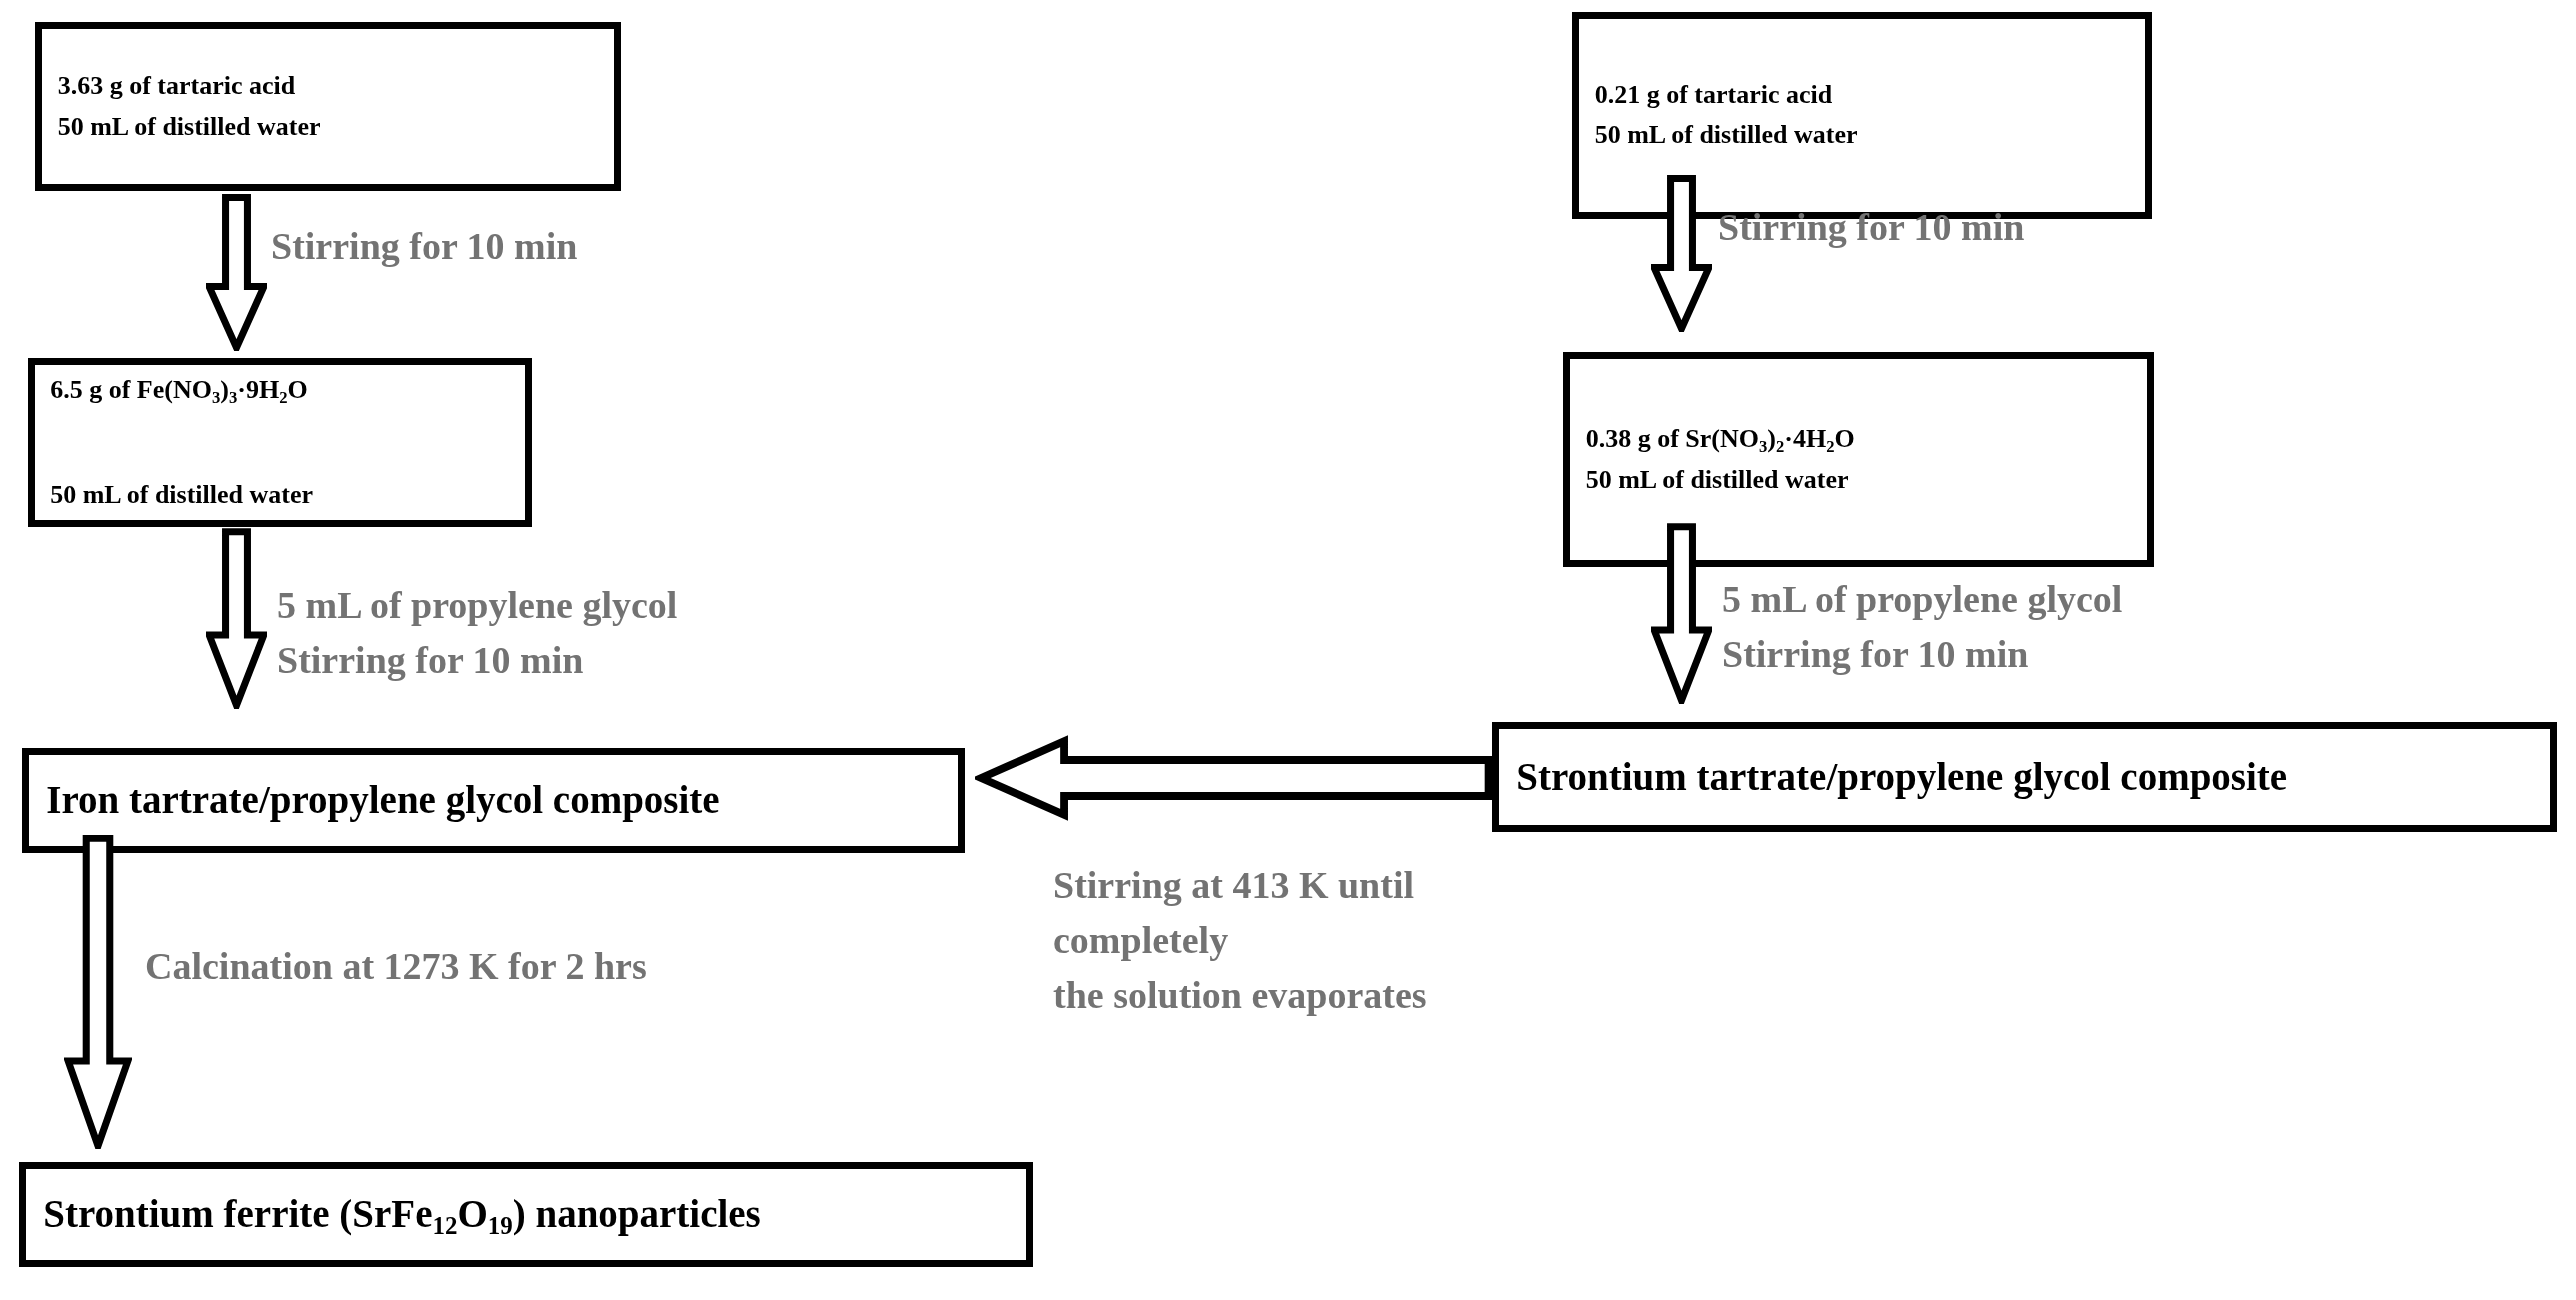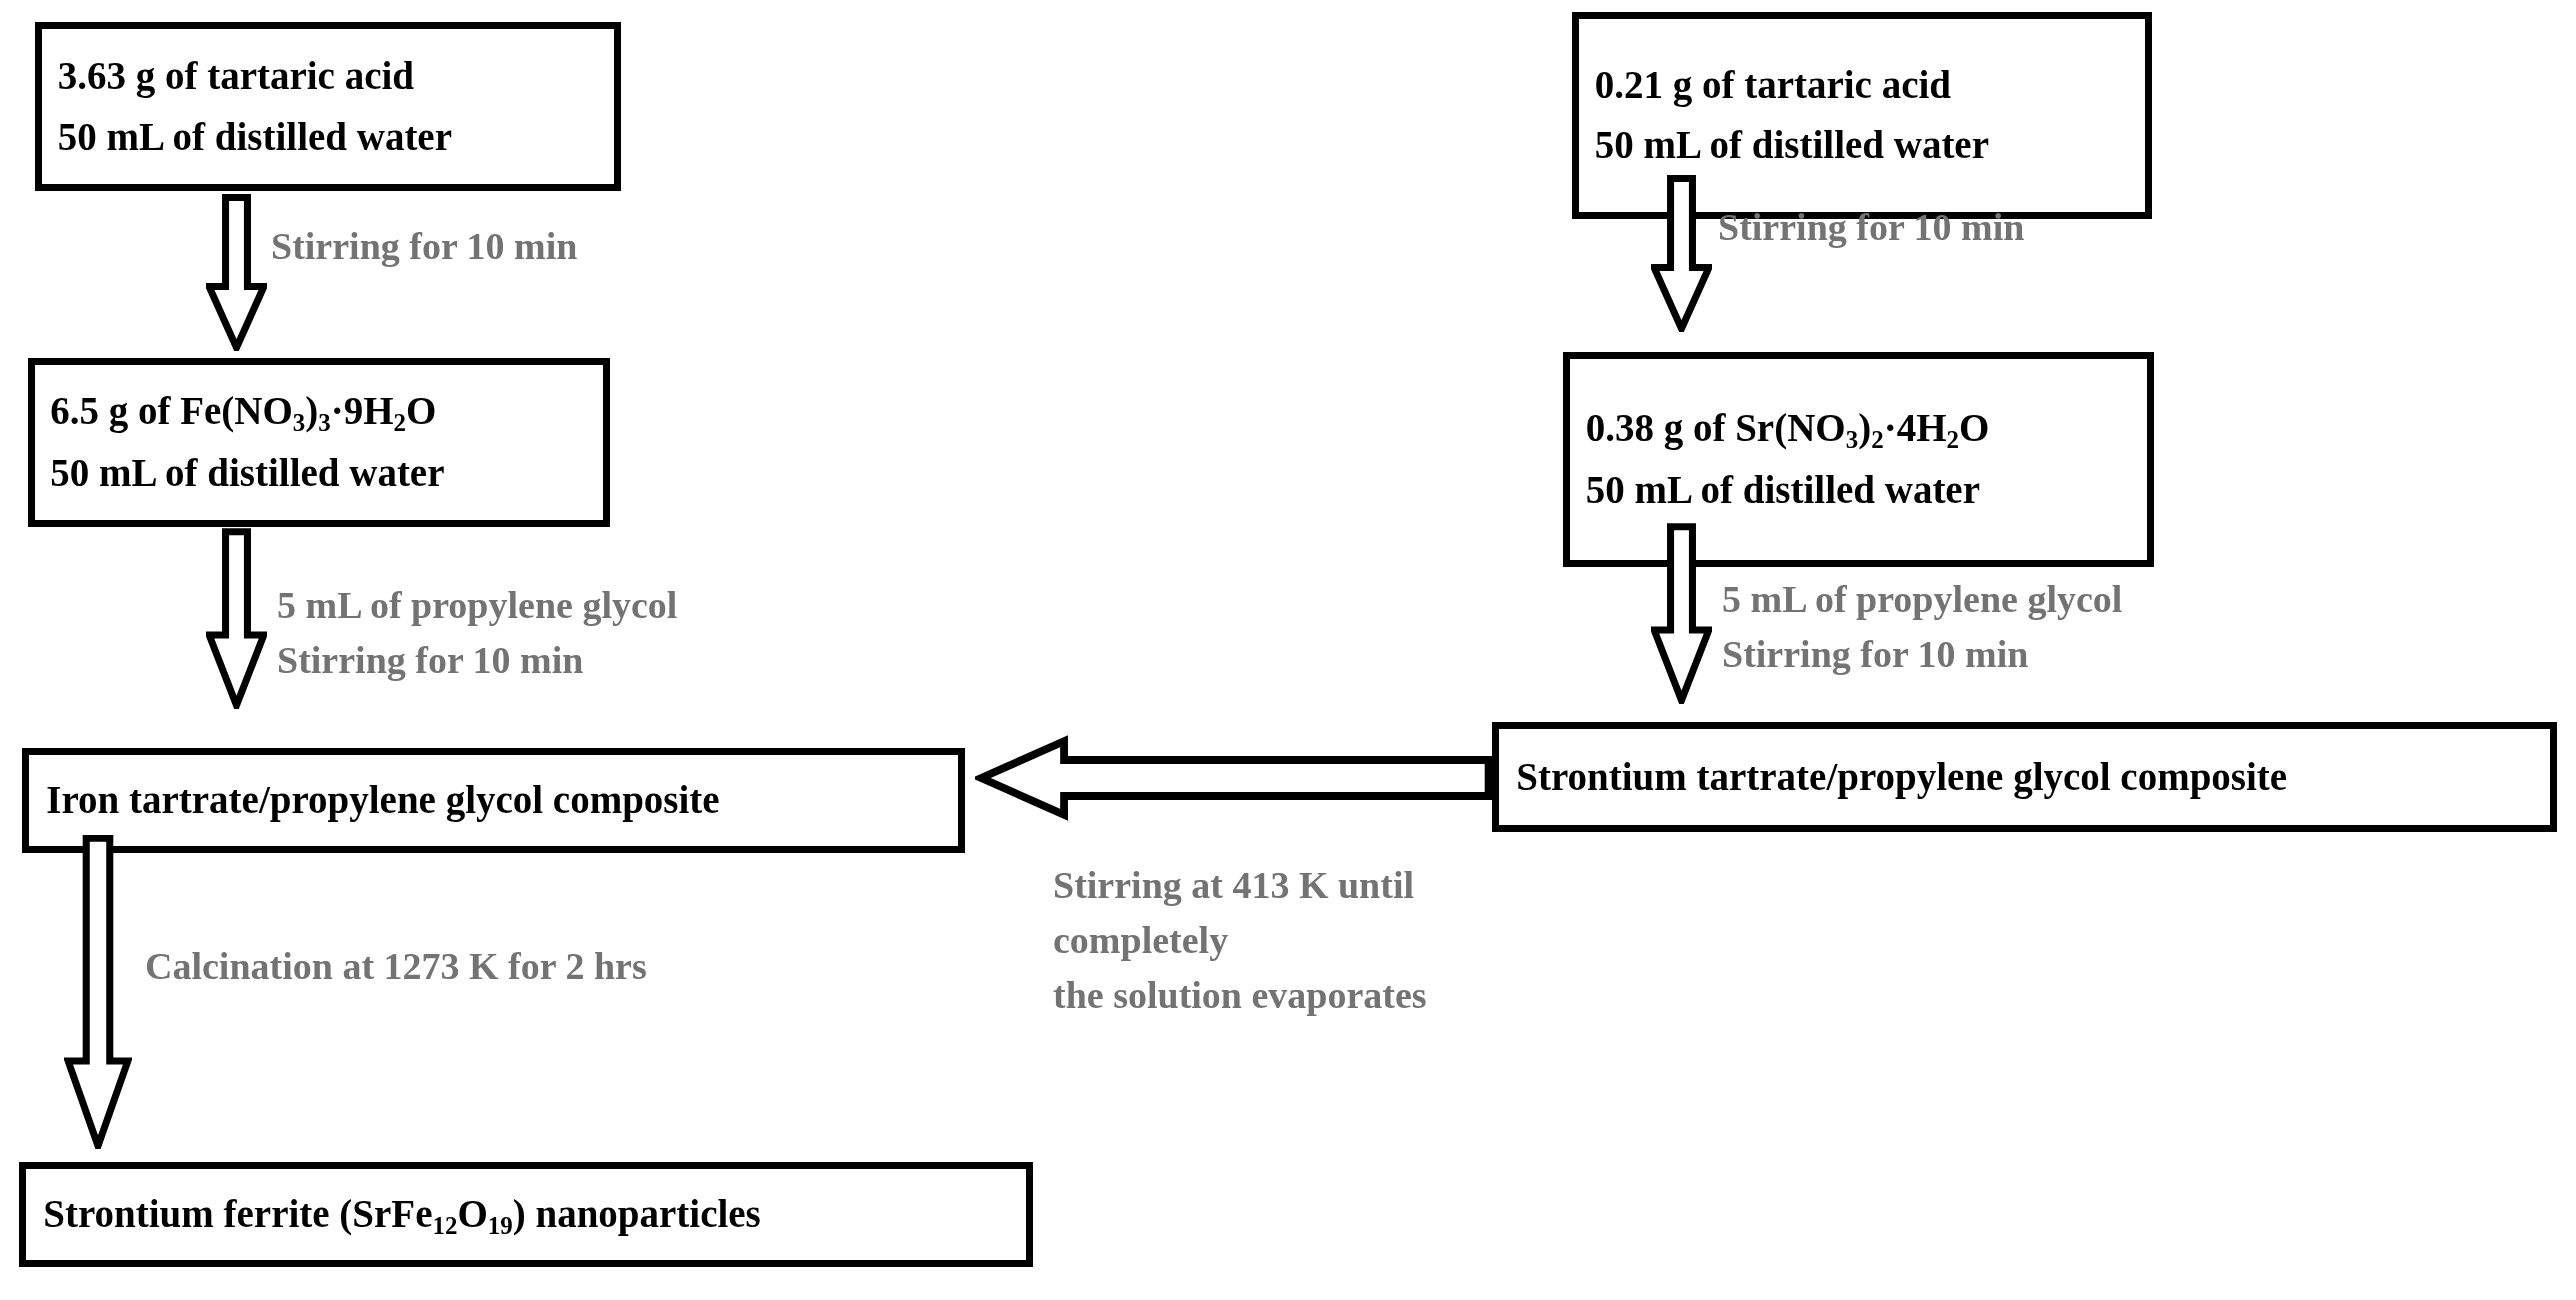--- a/index.html
+++ b/index.html
@@ -52,21 +52,21 @@
   }
   .label .line { display: block; white-space: nowrap; }
 
   
   .arrow {
     position: absolute;
   }
   .arrow svg { display: block; }
 
   
-  .fs-box2 { font-size: 39px; }
+  .fs-box2 { font-size: 26px; }
   .fs-box1 { font-size: 39px; }
   .fs-label { font-size: 38px; }
 </style>
 </head>
 <body>
 
 <div id="canvas">
 
   <div class="box two-line fs-box2" style="left:35px; top:22px; width:586px; height:169px;">
     <span class="line">3.63 g of tartaric acid</span>
@@ -75,21 +75,21 @@
 
   <div class="arrow" style="left:206px; top:194px; width:61px; height:157px;">
     <svg width="61" height="157" viewBox="0 0 78 200">
       <polygon points="25,4 53,4 53,118 74,118 39,196 4,118 25,118" fill="#ffffff" stroke="#000000" stroke-width="9" stroke-linejoin="miter"></polygon>
     </svg>
   </div>
   <div class="label fs-label" style="left:271px; top:219px;">
     <span class="line">Stirring for 10 min</span>
   </div>
 
-  <div class="box two-line fs-box2" style="left:27.5px; top:358px; width:582px; height:169px;">
+  <div class="box two-line fs-box2" style="left:27.5px; top:358px; width:504px; height:169px;justify-content:space-between;">
     <span class="line"><span>6.5 g of Fe(NO</span><sub>3</sub><span>)</span><sub>3</sub><span>·9H</span><sub>2</sub><span>O</span></span>
     <span class="line">50 mL of distilled water</span>
   </div>
 
   <div class="arrow" style="left:206px; top:528px; width:61px; height:181px;">
     <svg width="61" height="181" viewBox="0 0 78 230">
       <polygon points="25,4 53,4 53,136 74,136 39,226 4,136 25,136" fill="#ffffff" stroke="#000000" stroke-width="9" stroke-linejoin="miter"></polygon>
     </svg>
   </div>
   <div class="label fs-label" style="left:277px; top:578px;">

